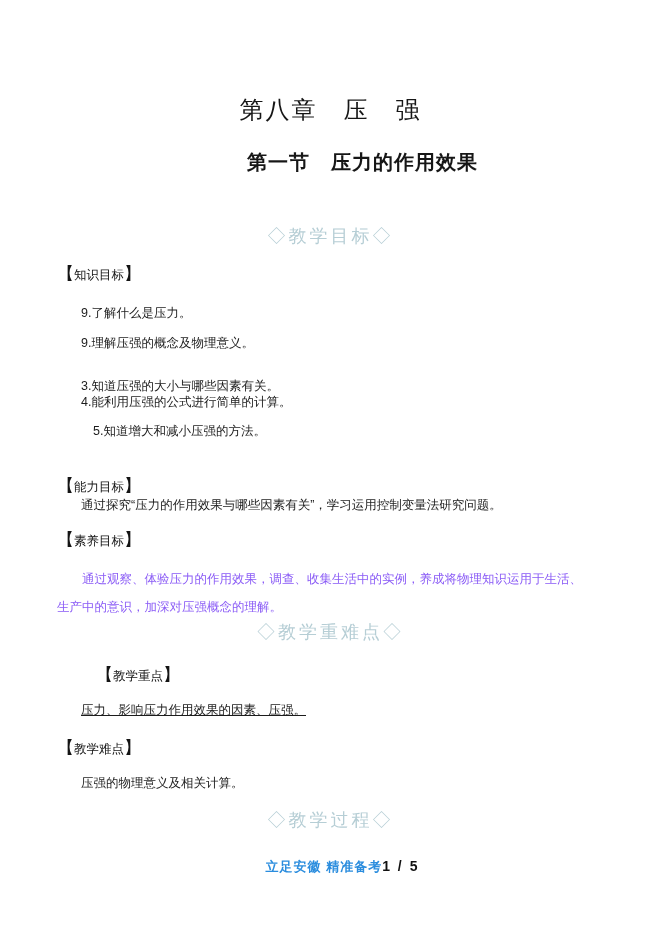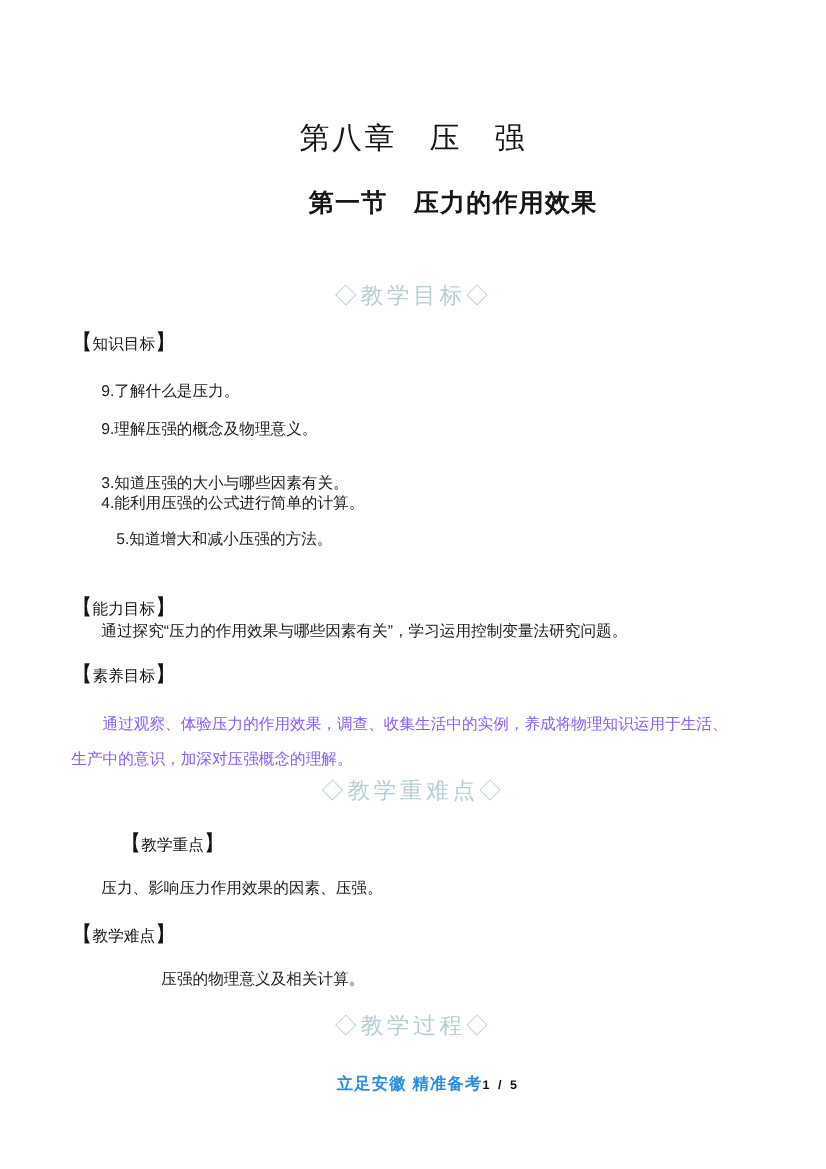--- a/index.html
+++ b/index.html
@@ -79,22 +79,22 @@
     line-height: 17px;
     color: #1c1c1c;
     white-space: nowrap;
   }
   .item-1 { top: 305px; left: 81px; }
   .item-2 { top: 335px; left: 81px; }
   .item-3 { top: 378px; left: 81px; }
   .item-4 { top: 394px; left: 81px; }
   .item-5 { top: 423px; left: 81px; margin-left: 12px; }
   .ability-text    { top: 497px; left: 81px; }
-  .focus-text      { top: 702px; left: 81px; }
-  .difficulty-text { top: 775px; left: 81px; margin-left: 48px; }
+  .focus-text      { top: 702px; left: 81px; text-decoration: underline; }
+  .difficulty-text { top: 775px; left: 81px; }
   .literacy-text {
     position: absolute;
     top: 566px;
     left: 57px;
     width: 535px;
     font-size: 12.5px;
     line-height: 27.5px;
     text-indent: 25px;
     color: #8b5cf6;
   }
@@ -107,21 +107,21 @@
     justify-content: center;
     align-items: baseline;
   }
   .footer-slogan {
     font-size: 13px;
     font-weight: bold;
     color: #2b8dde;
     letter-spacing: 1px;
   }
   .footer-pagenum {
-    font-size: 10px;
+    font-size: 14px;
     font-weight: bold;
     color: #111111;
     letter-spacing: 2px;
   }
 </style>
 </head>
 <body>
 
 <div class="page">
 

